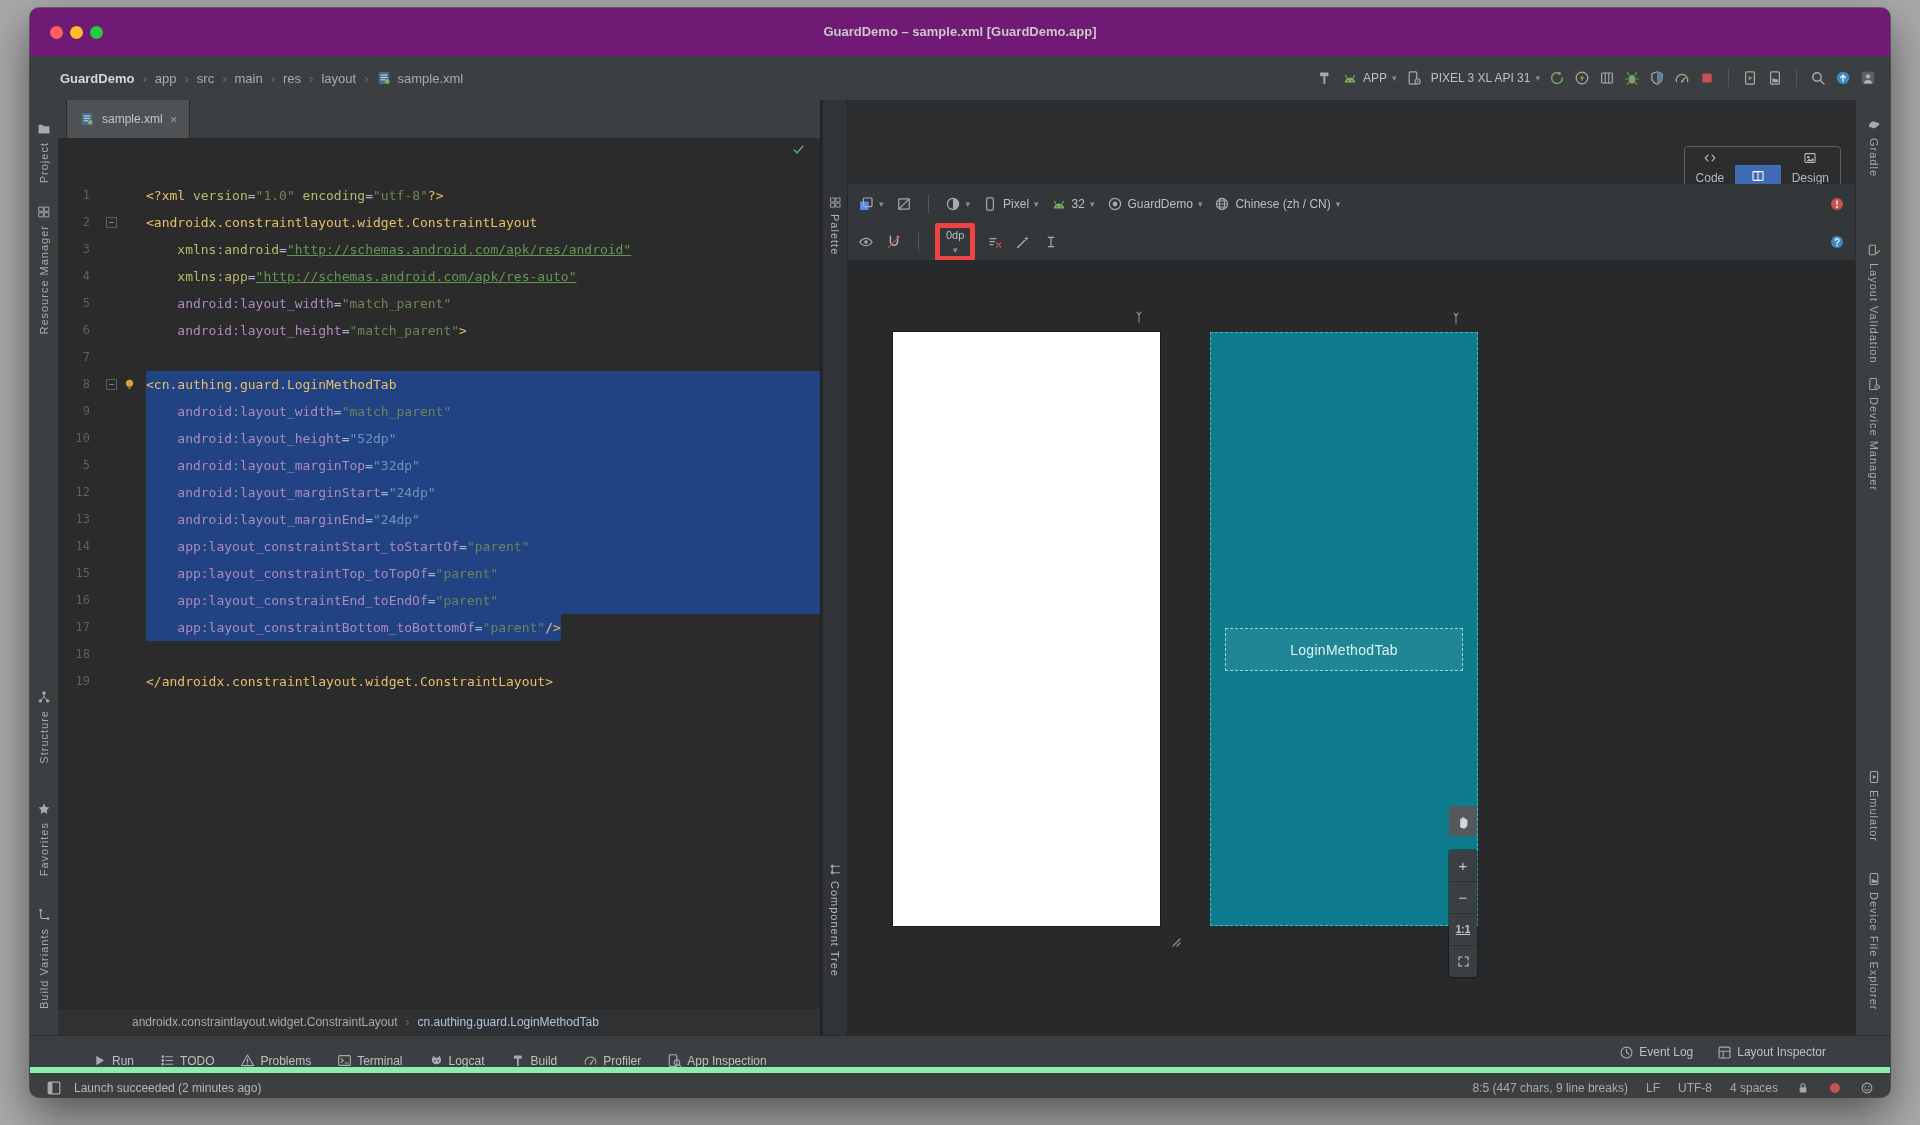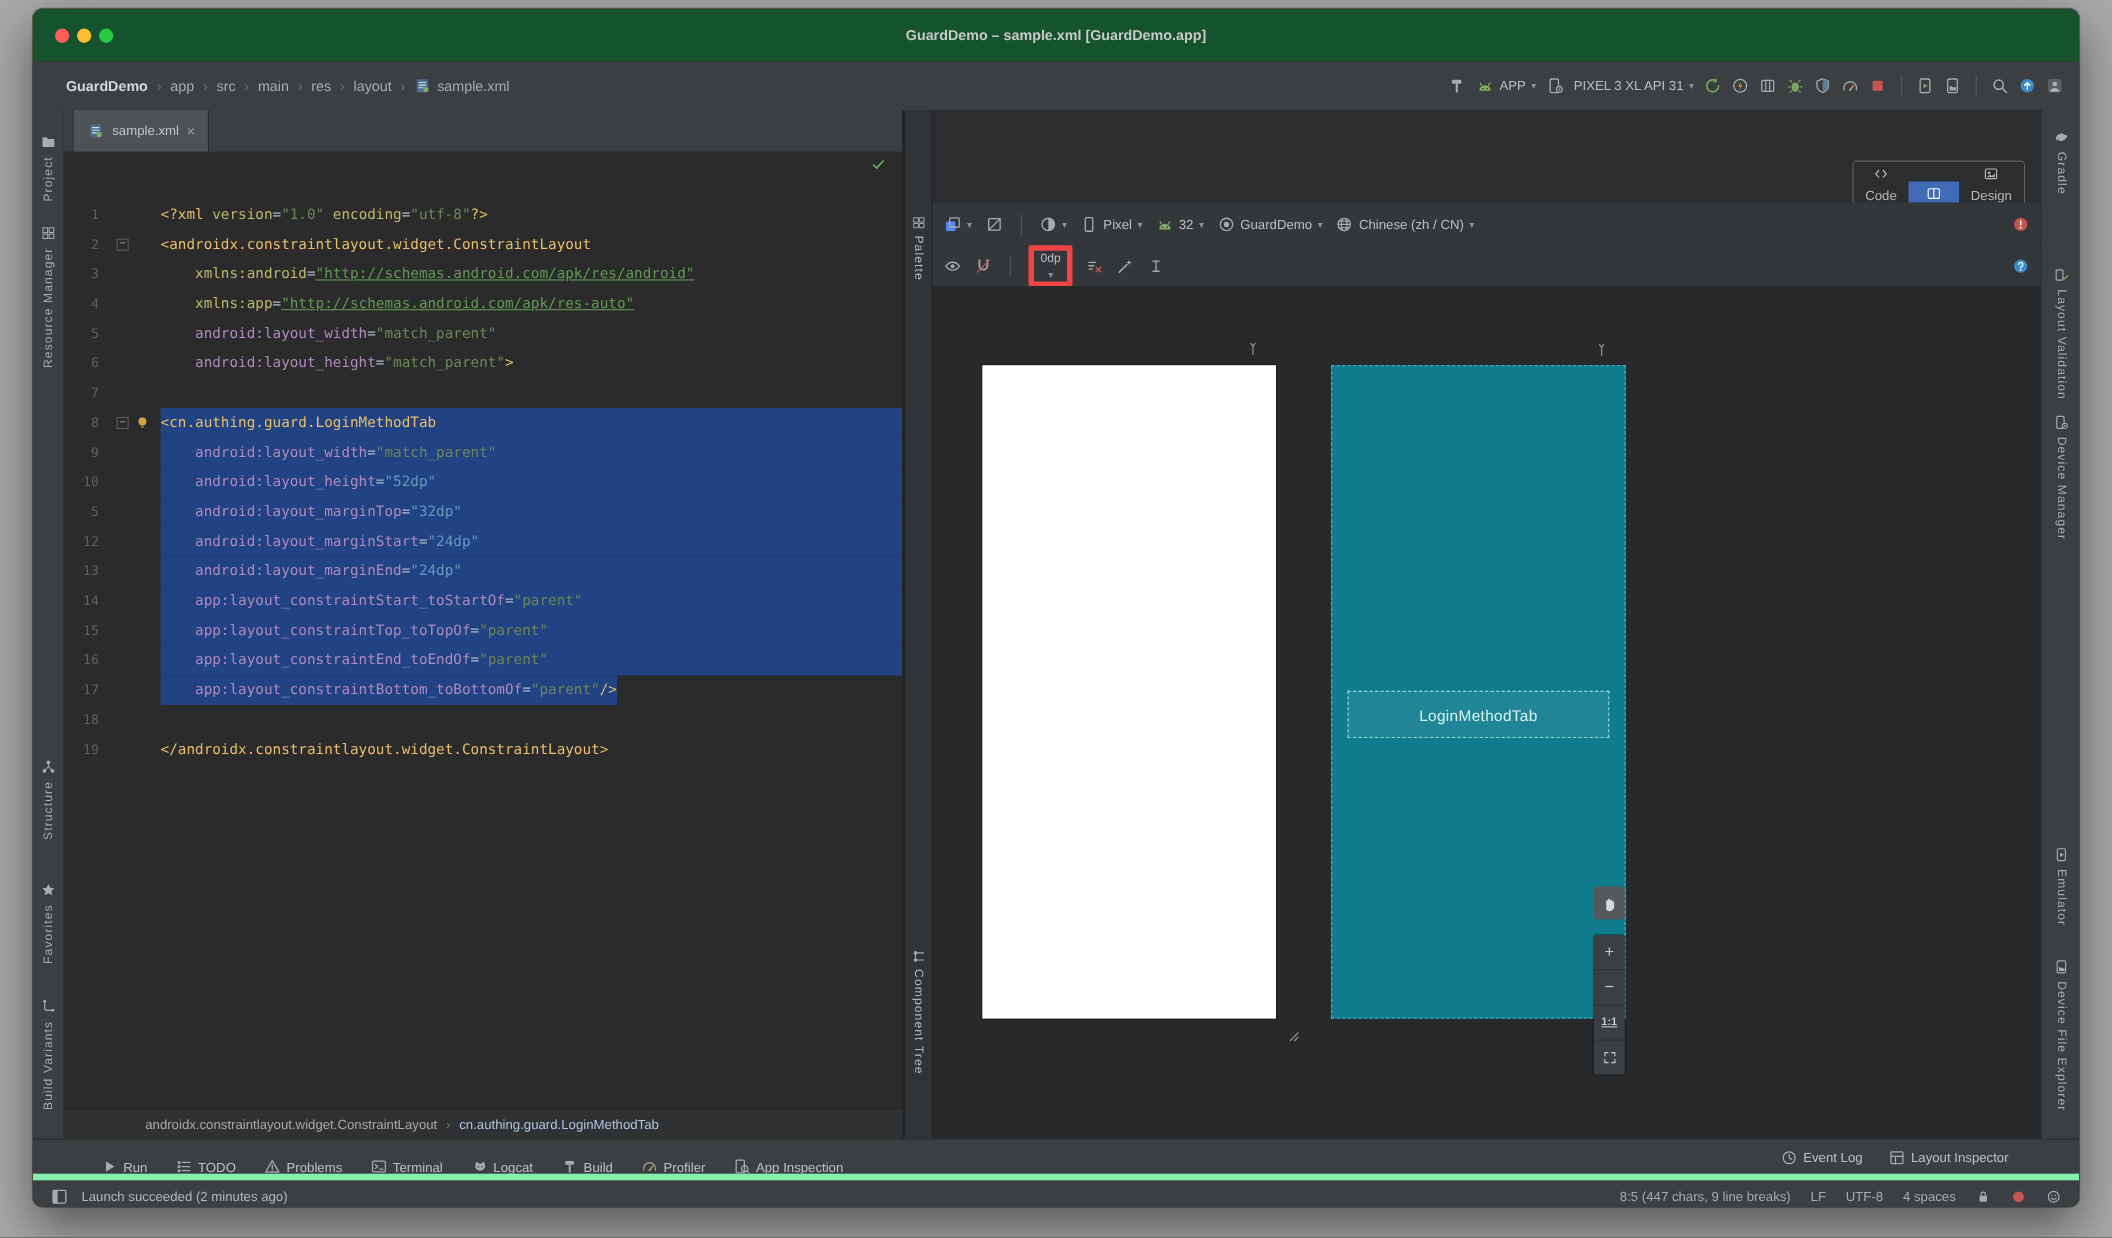--- a/index.html
+++ b/index.html
@@ -1,21 +1,21 @@
 <!DOCTYPE html>
 <html><head>
 <meta charset="utf-8">
 <style>
   html,body{margin:0;padding:0;}
   body{width:1920px;height:1125px;background:#a9a9a9;overflow:hidden;position:relative;
        font-family:"Liberation Sans",sans-serif;color:#bbb;}
   .window{position:absolute;left:30px;top:8px;width:1860px;height:1089px;background:#3c3f41;
           border-radius:9px;overflow:hidden;box-shadow:0 18px 45px rgba(0,0,0,.5),0 0 0 1px rgba(0,0,0,.4);}
   
-  .titlebar{position:absolute;left:0;top:0;right:0;height:48px;background:#14532d;border-bottom:1px solid #252527;}
+  .titlebar{position:absolute;left:0;top:0;right:0;height:48px;background:#701a75;border-bottom:1px solid #252527;}
   .tl{position:absolute;top:18px;width:13px;height:13px;border-radius:50%;}
   .title{position:absolute;left:0;right:0;top:0;height:48px;line-height:48px;text-align:center;
          font-size:13px;font-weight:bold;color:#c9c9c9;}
   
   .main-toolbar{position:absolute;left:0;top:48px;right:0;height:44px;background:#3c3f41;border-bottom:1px solid #2b2b2b;}
   .nav-bc{position:absolute;left:30px;top:0;height:44px;display:flex;align-items:center;gap:8px;font-size:13px;color:#a9abad;}
   .bc-item{display:flex;align-items:center;gap:5px;cursor:default;}
   .bc-item.first{font-weight:bold;color:#d5d7d9;}
   .bc-sep{color:#6f7274;}
   .run-toolbar{position:absolute;right:14px;top:0;height:44px;display:flex;align-items:center;gap:9px;}

